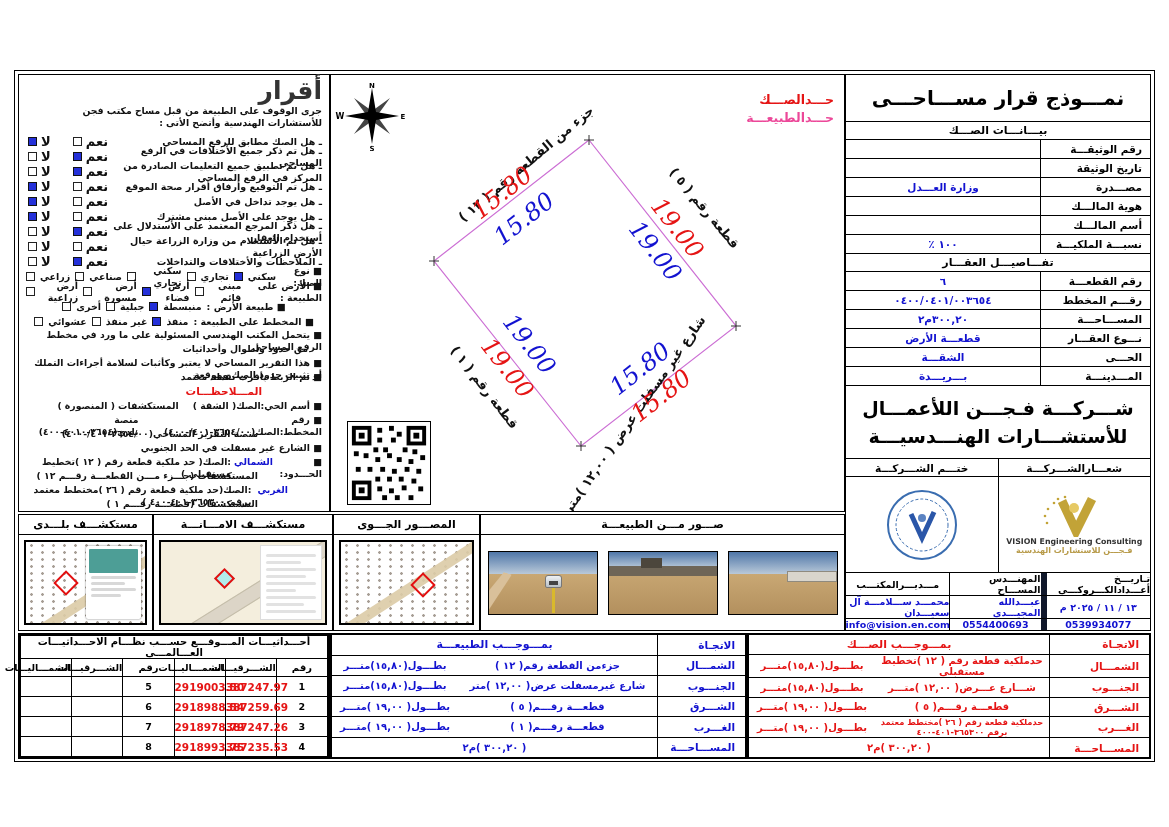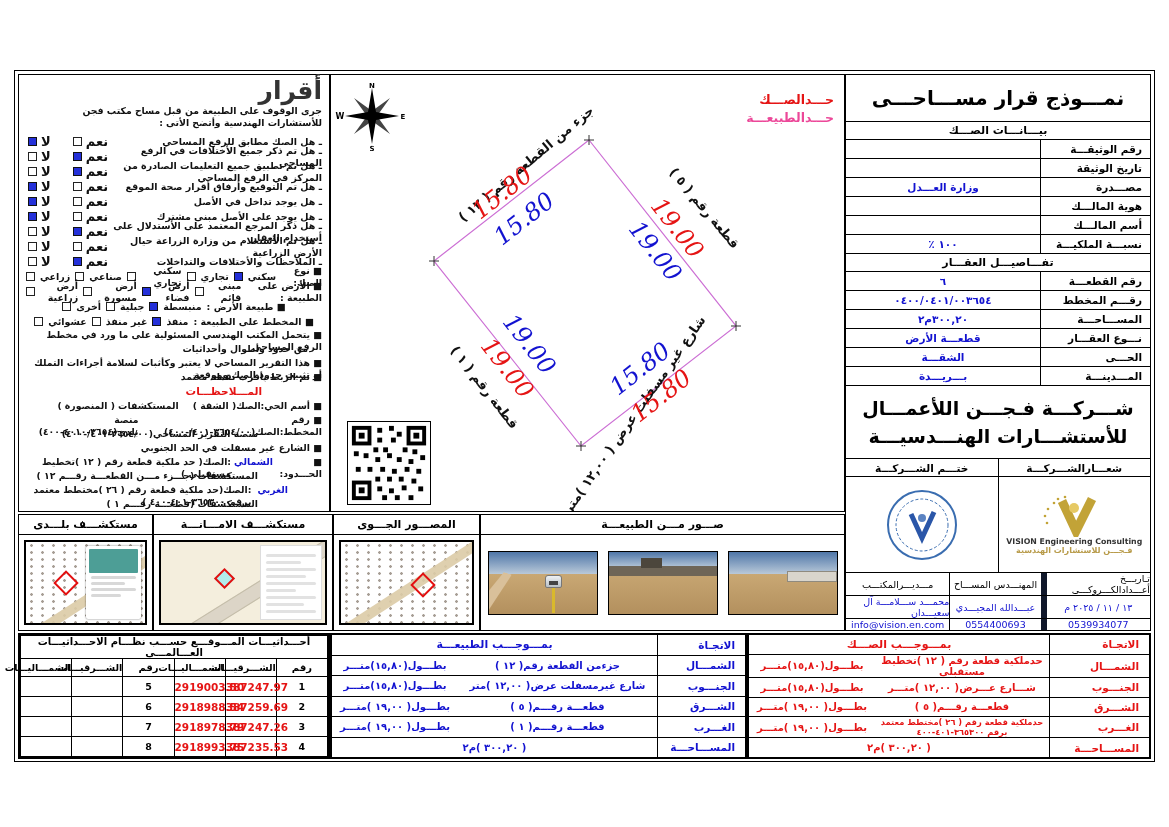--- a/index.html
+++ b/index.html
@@ -52,21 +52,21 @@
   .i-lhead div{flex:1;display:flex;align-items:center;justify-content:center;font-size:10.5px;font-weight:bold}
   .i-lhead div:first-child{border-left:1px solid #000}
   .i-logos{height:96px;border-bottom:1px solid #000;display:flex}
   .i-logos .half{flex:1;display:flex;flex-direction:column;align-items:center;justify-content:center}
   .i-logos .half:first-child{border-left:1px solid #000}
   .v-en{font-size:7.8px;font-weight:bold;color:#333;direction:ltr}
   .v-ar{font-size:8px;color:#b89b4a;font-weight:bold}
   .i-contact{flex:1;display:flex;flex-direction:column}
   .c-row{flex:1;display:flex;border-bottom:1px solid #000}
   .c-row:last-child{border-bottom:none}
-  .c-row div{display:flex;align-items:center;justify-content:center;font-size:9.5px;font-weight:normal}
+  .c-row div{display:flex;align-items:center;justify-content:center;font-size:9.5px;font-weight:bold}
   .c-row .c1{width:36%;border-left:6px solid #0f172a}
   .c-row .c2{width:30%;border-left:1px solid #000}
   .c-row .c3{width:34%}
   .c-row.blue div{color:#1212d0}
   .c-row .ltr{direction:ltr}
 
   
   .pcell{position:absolute;top:440px;height:117px;border:1px solid #000}
   .pcell .phead{height:20px;border-bottom:1px solid #000;display:flex;align-items:center;justify-content:center;font-size:11px;font-weight:bold;direction:rtl}
   .pbody{position:relative;height:95px;padding:5px;display:flex;align-items:center;justify-content:center;gap:10px}

